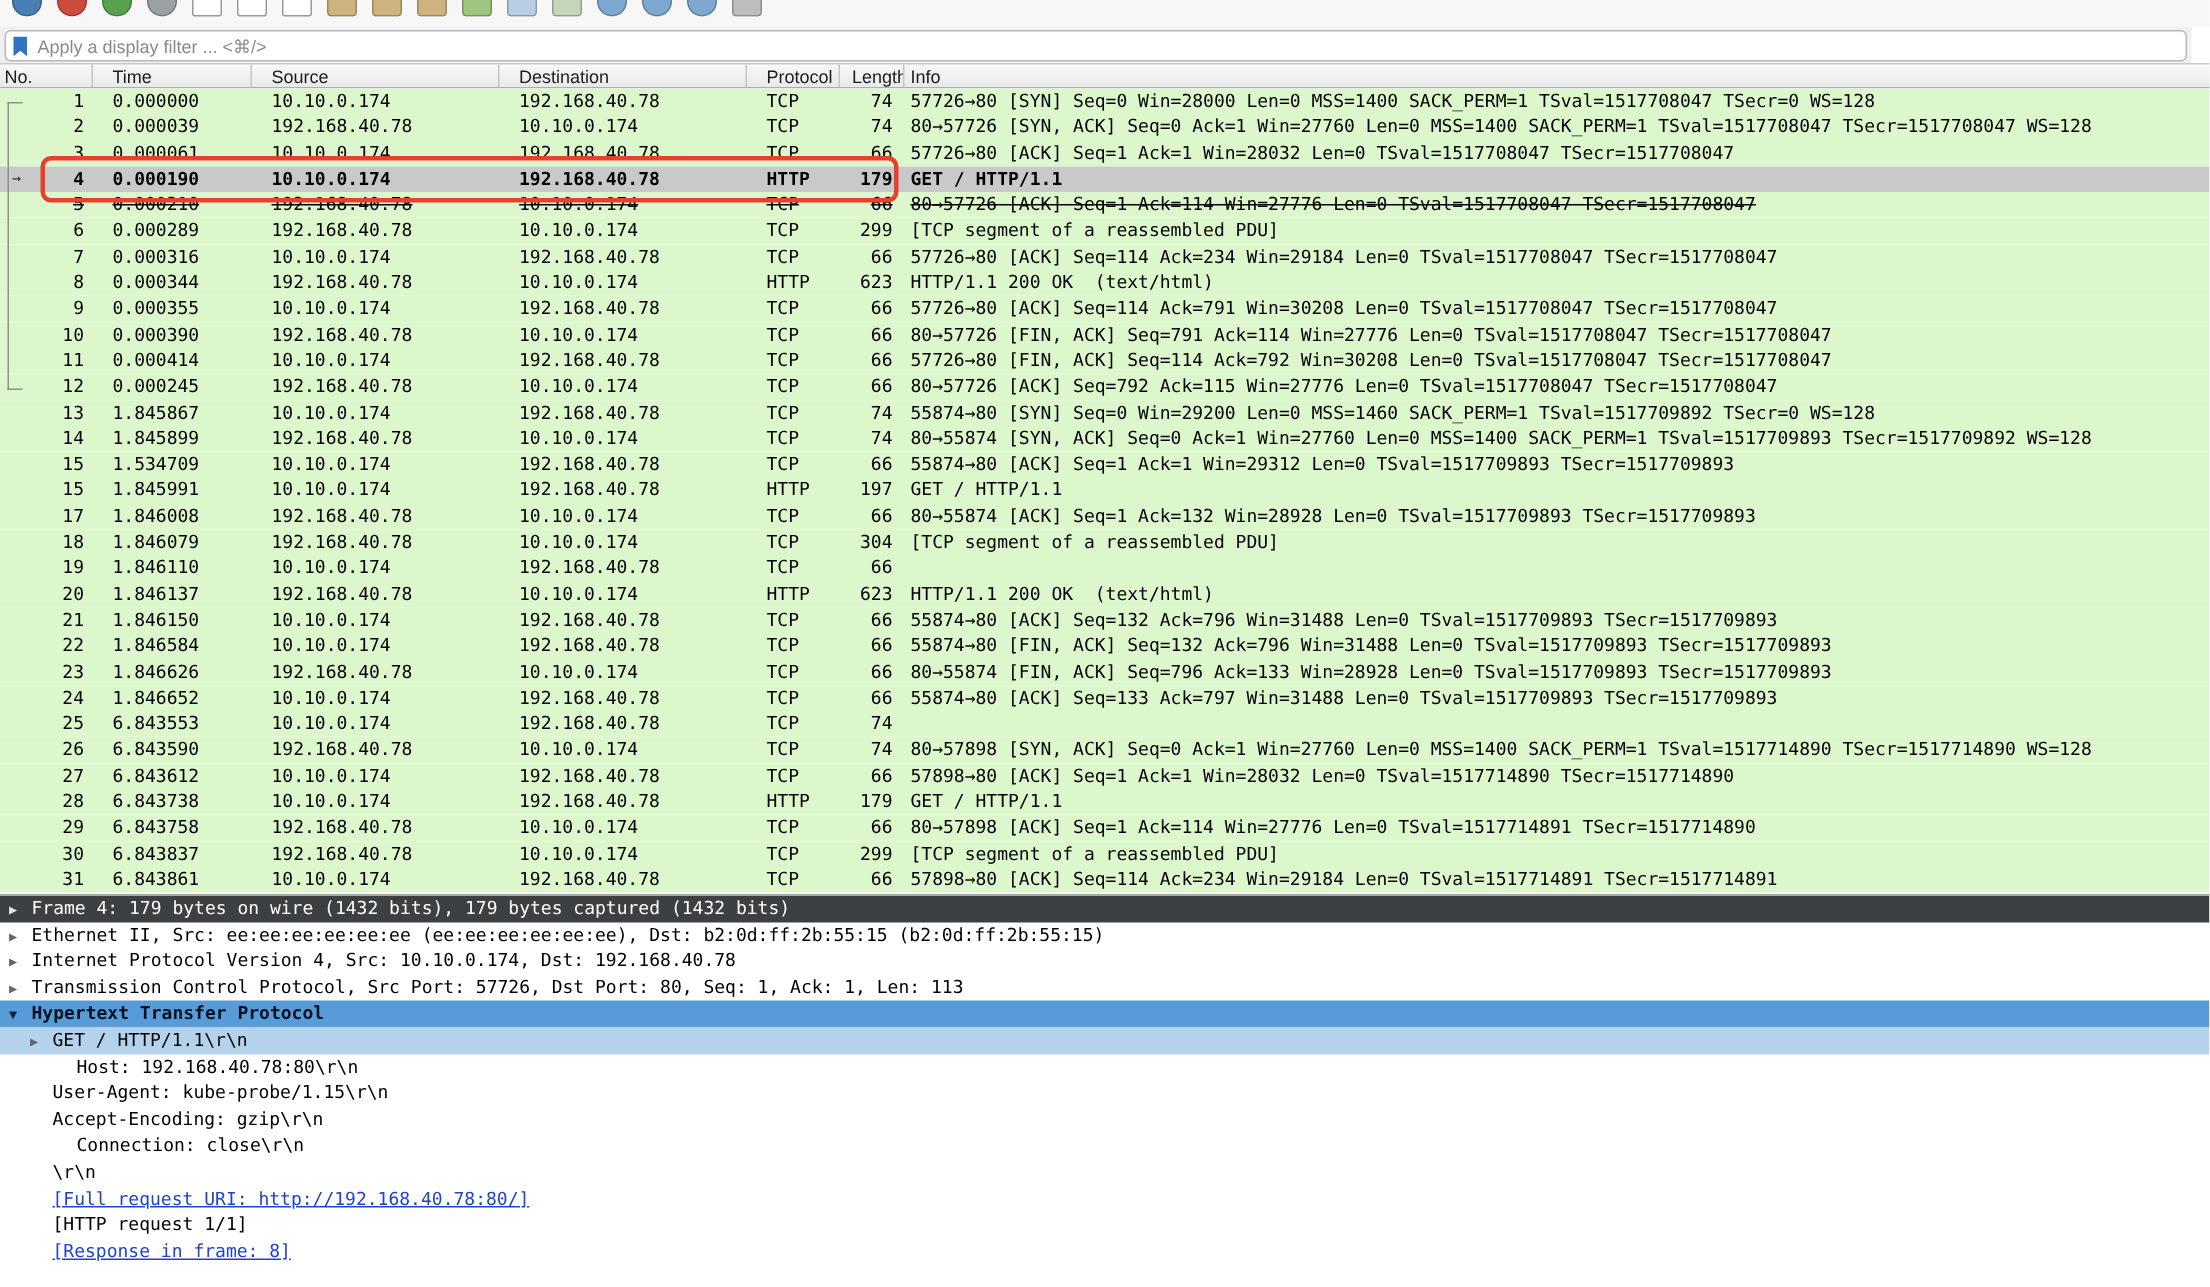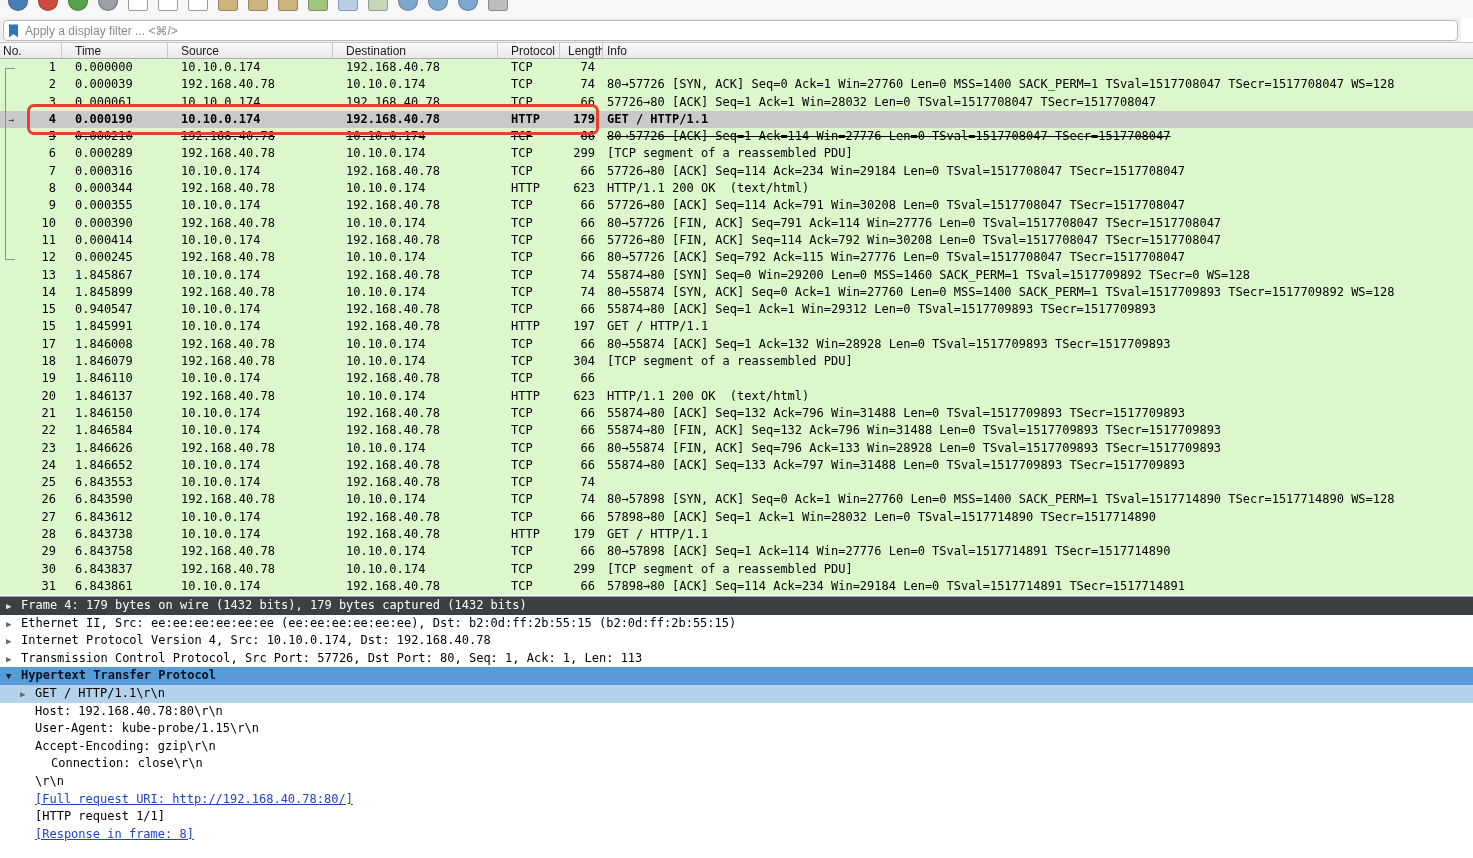--- a/index.html
+++ b/index.html
@@ -134,20 +134,21 @@
   <div class="bracket"></div>
   <span class="row-arrow">→</span>
 
 <div class="prow">
       <div class="cell c-no">1</div>
       <div class="cell c-time">0.000000</div>
       <div class="cell c-src">10.10.0.174</div>
       <div class="cell c-dst">192.168.40.78</div>
       <div class="cell c-proto">TCP</div>
       <div class="cell c-len">74</div>
+      <div class="cell c-info">57726→80 [SYN] Seq=0 Win=28000 Len=0 MSS=1400 SACK_PERM=1 TSval=1517708047 TSecr=0 WS=128</div>
     </div>
     <div class="prow">
       <div class="cell c-no">2</div>
       <div class="cell c-time">0.000039</div>
       <div class="cell c-src">192.168.40.78</div>
       <div class="cell c-dst">10.10.0.174</div>
       <div class="cell c-proto">TCP</div>
       <div class="cell c-len">74</div>
       <div class="cell c-info">80→57726 [SYN, ACK] Seq=0 Ack=1 Win=27760 Len=0 MSS=1400 SACK_PERM=1 TSval=1517708047 TSecr=1517708047 WS=128</div>
     </div>
@@ -254,21 +255,21 @@
       <div class="cell c-no">14</div>
       <div class="cell c-time">1.845899</div>
       <div class="cell c-src">192.168.40.78</div>
       <div class="cell c-dst">10.10.0.174</div>
       <div class="cell c-proto">TCP</div>
       <div class="cell c-len">74</div>
       <div class="cell c-info">80→55874 [SYN, ACK] Seq=0 Ack=1 Win=27760 Len=0 MSS=1400 SACK_PERM=1 TSval=1517709893 TSecr=1517709892 WS=128</div>
     </div>
     <div class="prow">
       <div class="cell c-no">15</div>
-      <div class="cell c-time">0.940547</div>
+      <div class="cell c-time">1.534709</div>
       <div class="cell c-src">10.10.0.174</div>
       <div class="cell c-dst">192.168.40.78</div>
       <div class="cell c-proto">TCP</div>
       <div class="cell c-len">66</div>
       <div class="cell c-info">55874→80 [ACK] Seq=1 Ack=1 Win=29312 Len=0 TSval=1517709893 TSecr=1517709893</div>
     </div>
     <div class="prow">
       <div class="cell c-no">15</div>
       <div class="cell c-time">1.845991</div>
       <div class="cell c-src">10.10.0.174</div>
@@ -414,21 +415,21 @@
   </div>
 
 <div class="detail-pane">
   <div>
       <div class="drow dark" style="padding-left: 6px;"><span class="tri">▶</span><span class="dtext">Frame 4: 179 bytes on wire (1432 bits), 179 bytes captured (1432 bits)</span></div>
       <div class="drow" style="padding-left: 6px;"><span class="tri">▶</span><span class="dtext">Ethernet II, Src: ee:ee:ee:ee:ee:ee (ee:ee:ee:ee:ee:ee), Dst: b2:0d:ff:2b:55:15 (b2:0d:ff:2b:55:15)</span></div>
       <div class="drow" style="padding-left: 6px;"><span class="tri">▶</span><span class="dtext">Internet Protocol Version 4, Src: 10.10.0.174, Dst: 192.168.40.78</span></div>
       <div class="drow" style="padding-left: 6px;"><span class="tri">▶</span><span class="dtext">Transmission Control Protocol, Src Port: 57726, Dst Port: 80, Seq: 1, Ack: 1, Len: 113</span></div>
       <div class="drow selected" style="padding-left: 6px;"><span class="tri">▼</span><span class="dtext">Hypertext Transfer Protocol</span></div>
       <div class="drow subselected" style="padding-left: 20px;"><span class="tri">▶</span><span class="dtext">GET / HTTP/1.1\r\n</span></div>
-      <div class="drow" style="padding-left: 20px;"><span class="tri"></span><span class="dtext">Host: 192.168.40.78:80\r\n</span></div>
+      <div class="drow" style="padding-left: 20px; margin-left: 16px;"><span class="tri"></span><span class="dtext">Host: 192.168.40.78:80\r\n</span></div>
       <div class="drow" style="padding-left: 20px;"><span class="tri"></span><span class="dtext">User-Agent: kube-probe/1.15\r\n</span></div>
       <div class="drow" style="padding-left: 20px;"><span class="tri"></span><span class="dtext">Accept-Encoding: gzip\r\n</span></div>
       <div class="drow" style="padding-left: 36px;"><span class="tri"></span><span class="dtext">Connection: close\r\n</span></div>
       <div class="drow" style="padding-left: 20px;"><span class="tri"></span><span class="dtext">\r\n</span></div>
       <div class="drow" style="padding-left: 20px;"><span class="tri"></span><span class="dtext link">[Full request URI: http://192.168.40.78:80/]</span></div>
       <div class="drow" style="padding-left: 20px;"><span class="tri"></span><span class="dtext">[HTTP request 1/1]</span></div>
       <div class="drow" style="padding-left: 20px;"><span class="tri"></span><span class="dtext link">[Response in frame: 8]</span></div>
     </div>
 </div>
 

